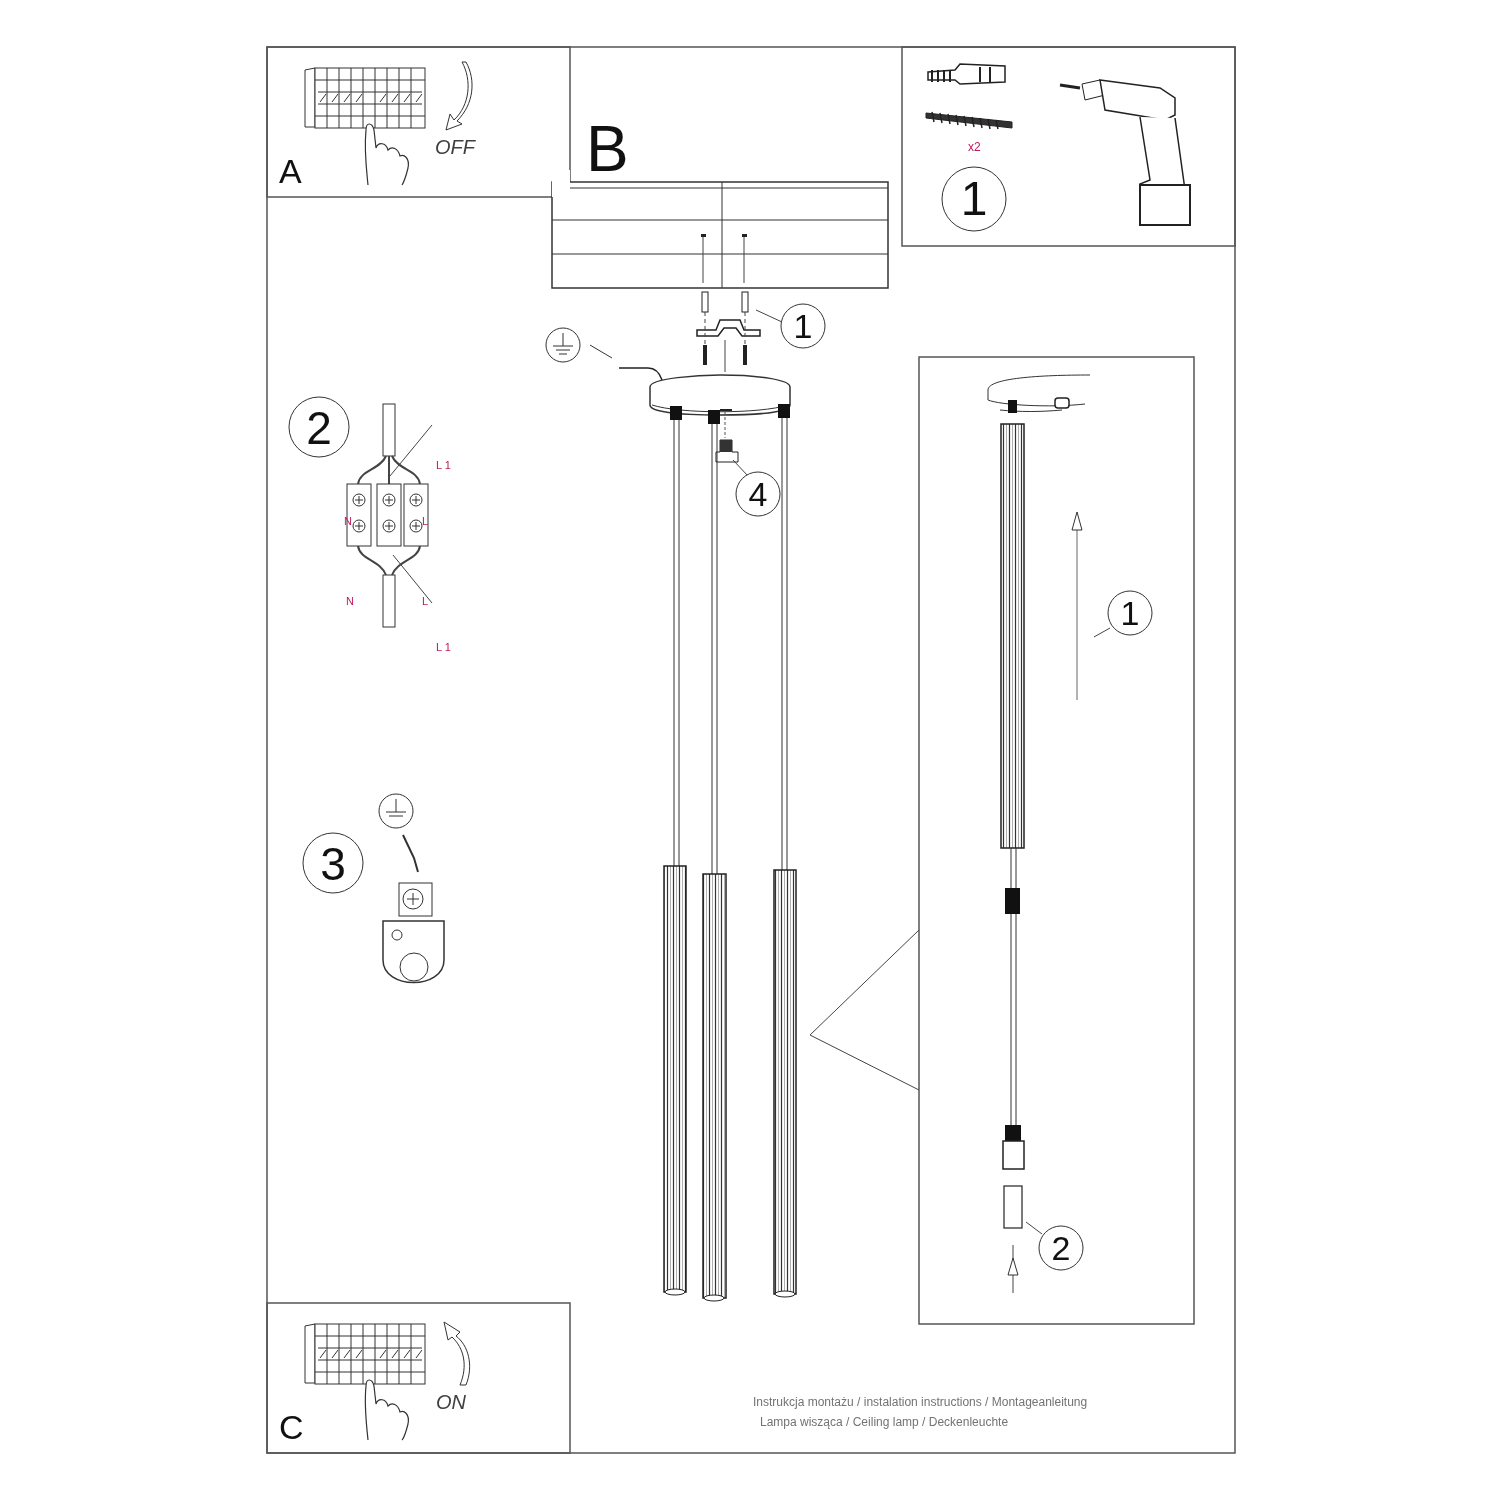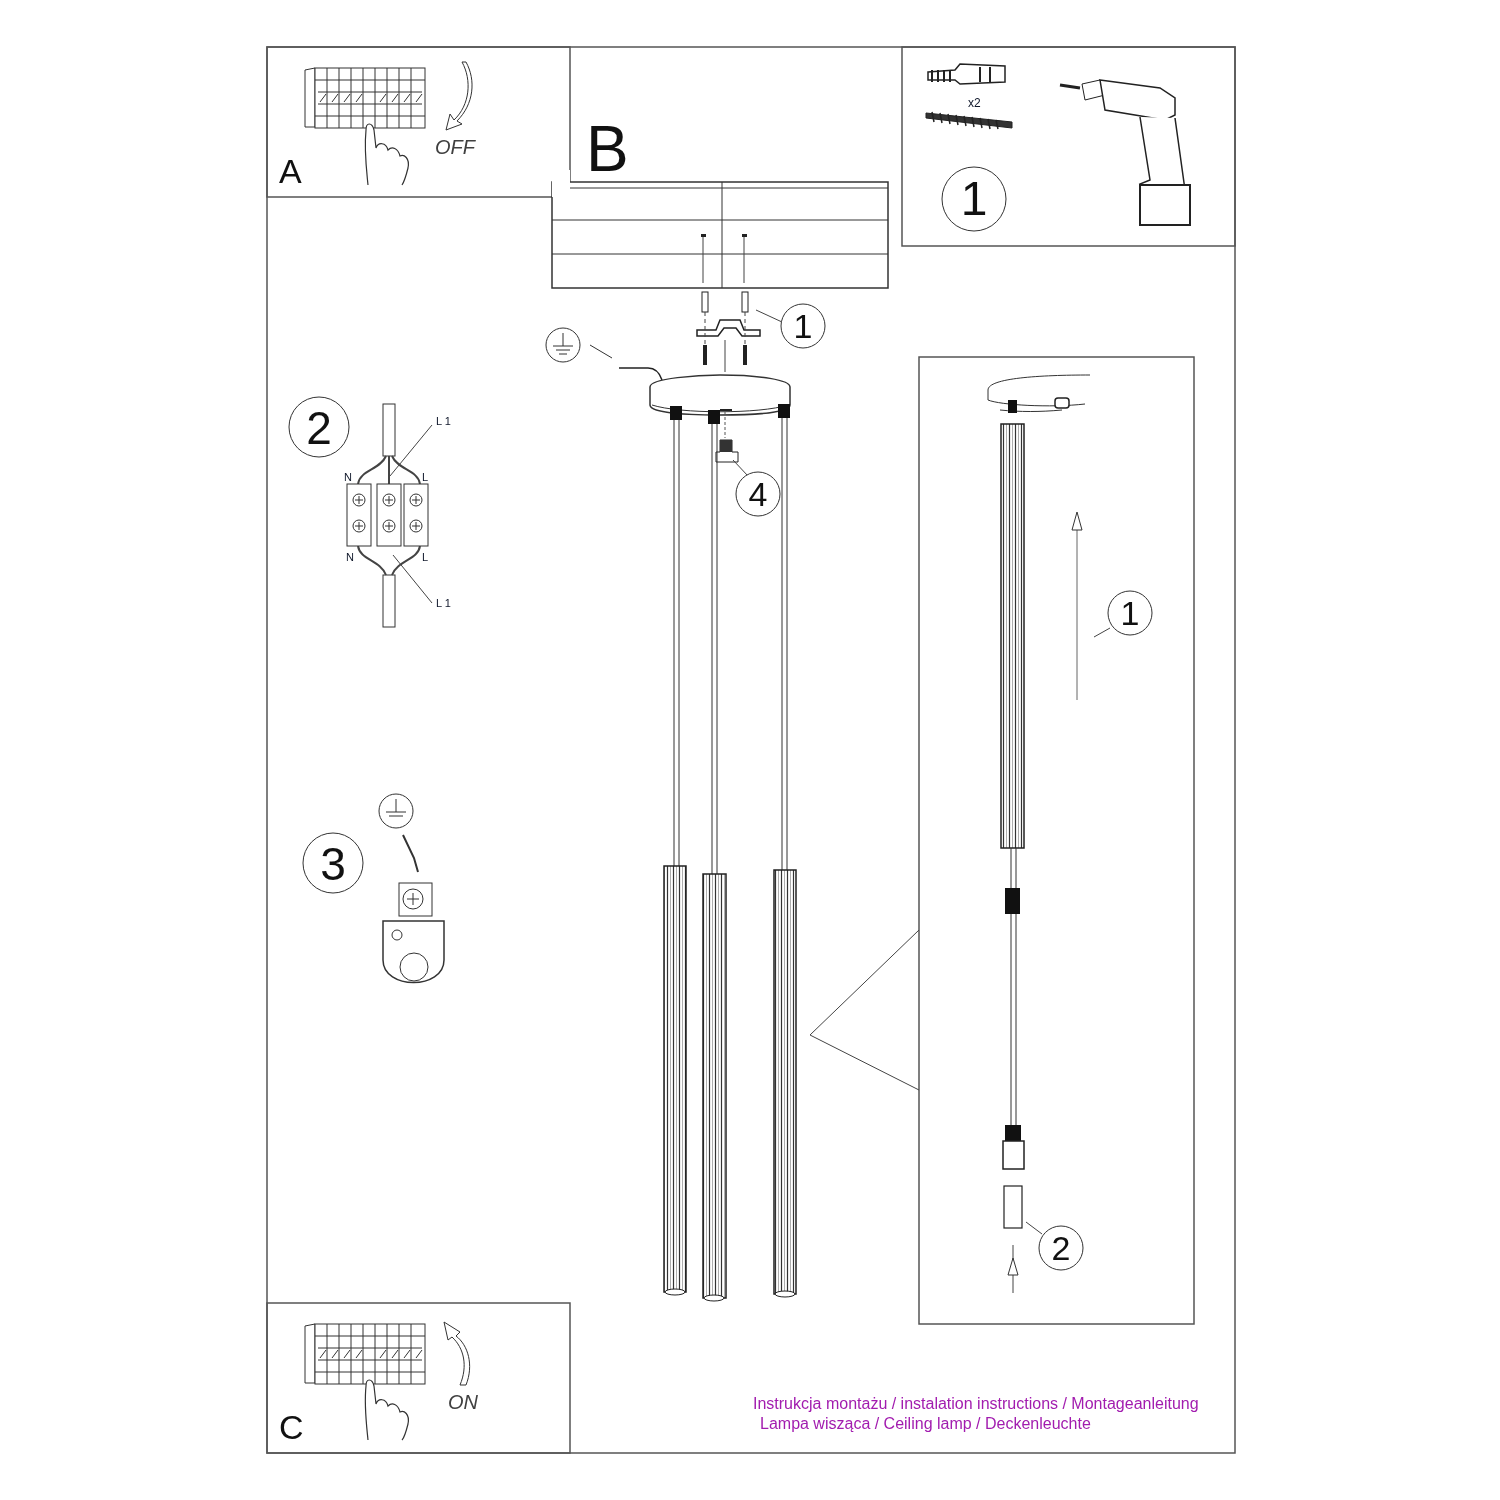--- a/index.html
+++ b/index.html
@@ -2,22 +2,22 @@
 <html><head>
 <meta charset="utf-8">
 <style>
   html, body { margin:0; padding:0; background:#ffffff; }
   body { width:1500px; height:1500px; position:relative; overflow:hidden; font-family:"Liberation Sans", sans-serif; color:#111; }
   svg { position:absolute; left:0; top:0; }
   .panel-letter { position:absolute; font-size:34px; font-family:"Liberation Sans", sans-serif; color:#111; }
   .big-letter { position:absolute; font-size:64px; font-family:"Liberation Sans", sans-serif; color:#111; }
   .state-label { position:absolute; font-size:20px; font-family:"Liberation Sans", sans-serif; color:#404040;font-style:italic; }
   .step-num { position:absolute; font-family:"Liberation Sans", sans-serif; color:#111; text-align:center; }
-  .small-label { position:absolute; font-size:11px; font-family:"Liberation Sans", sans-serif; color:#0f172a; }
-  .footer-line { position:absolute; font-size:16px; font-family:"Liberation Sans", sans-serif; color:#a21caf; white-space:nowrap;text-align:center; }
+  .small-label { position:absolute; font-size:11px; font-family:"Liberation Sans", sans-serif; color:#be185d;margin-top:44px; }
+  .footer-line { position:absolute; font-size:12px; font-family:"Liberation Sans", sans-serif; color:#737373; white-space:nowrap;text-align:center; }
 </style>
 </head>
 <body>
 
 <svg width="1500" height="1500" viewBox="0 0 1500 1500">
   <defs>
     <pattern id="flutes" width="6" height="10" patternUnits="userSpaceOnUse">
       <rect width="6" height="10" fill="#fff"></rect>
       <line x1="1.5" y1="0" x2="1.5" y2="10" stroke="#333" stroke-width="1.2"></line>
       <line x1="4.5" y1="0" x2="4.5" y2="10" stroke="#999" stroke-width="0.8"></line>
@@ -235,21 +235,21 @@
     <circle cx="1061" cy="1248" r="22" fill="#fff" stroke="#333"></circle>
   </g>
 </svg>
 
 <div class="panel-letter" style="left:279px; top:152px;">A</div>
 <div class="state-label" style="left:435px; top:136px;">OFF</div>
 
 <div class="big-letter" style="left:586px; top:112px;">B</div>
 
 <div class="panel-letter" style="left:279px; top:1408px;">C</div>
-<div class="state-label" style="left:448px; top:1391px;">ON</div>
+<div class="state-label" style="left:436px; top:1391px;">ON</div>
 
 <div class="small-label" style="left:968px; top:96px; font-size:12px;">x2</div>
 <div class="step-num" style="left:942px; top:171px; width:64px; font-size:48px;">1</div>
 
 <div class="step-num" style="left:781px; top:307px; width:44px; font-size:34px;">1</div>
 <div class="step-num" style="left:736px; top:475px; width:44px; font-size:34px;">4</div>
 
 <div class="step-num" style="left:289px; top:401px; width:60px; font-size:46px;">2</div>
 <div class="small-label" style="left:344px; top:471px;">N</div>
 <div class="small-label" style="left:422px; top:471px;">L</div>

